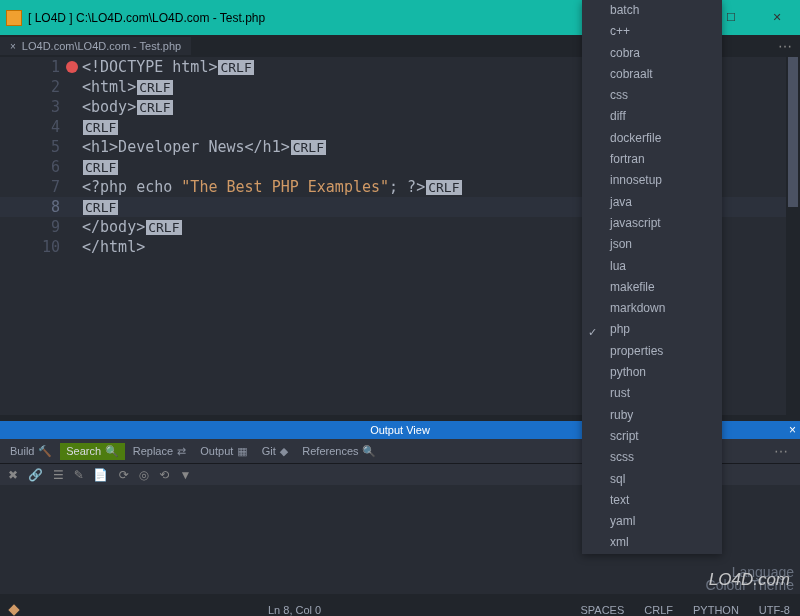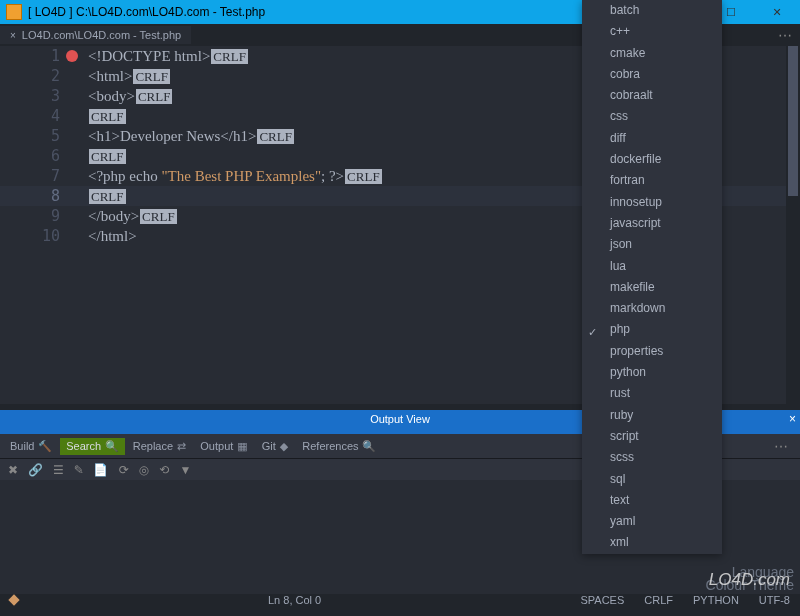--- a/index.html
+++ b/index.html
@@ -7,22 +7,22 @@
   font-family: "Segoe UI", Arial, sans-serif;
   font-size: 12px;
   background: #282c34;
   color: #abb2bf;
   width: 800px;
   height: 616px;
   overflow: hidden;
   position: relative;
 }
 .titlebar {
-  height: 24px;
-  background: #0ea5e9;
+  height: 35px;
+  background: #14b8a6;
   display: flex;
   align-items: center;
   color: #000;
   font-size: 12px;
   position: relative;
 }
 .titlebar .app-icon {
   width: 16px; height: 16px;
   background: #f0a030;
   margin: 0 6px;
@@ -88,23 +88,22 @@
 }
 .code {
   flex: 1;
   font-family: "Consolas", monospace;
   font-size: 15px;
   background: #282c34;
   position: relative;
 }
 .code-line {
   height: 20px;
-  padding-left: 10px;
+  padding-left: 4px;
   line-height: 20px;
-  font-family: Liberation Serif, serif;
 }
 .code-line.active { background: #2c313c; }
 .tok-tag { color: #abb2bf; }
 .tok-str { color: #d19a66; }
 .crlf {
   background: #abb2bf;
   color: #282c34;
   font-size: 13px;
   padding: 0 2px;
   margin-left: 1px;
@@ -120,21 +119,21 @@
   position: absolute;
   top: 0; left: 2px;
   width: 10px; height: 150px;
   background: #4b5263;
 }
 .separator-h {
   height: 6px;
   background: #21252b;
 }
 .output-header {
-  height: 24px;
+  height: 18px;
   background: #1a6fc9;
   color: #fff;
   font-size: 11px;
   text-align: center;
   line-height: 18px;
   position: relative;
 }
 .output-close {
   position: absolute;
   right: 4px; top: 0;
@@ -171,21 +170,21 @@
 .panel-body {
   height: 108px;
   background: #282c34;
 }
 .statusbar {
   position: absolute;
   bottom: 0; left: 0; right: 0;
   height: 22px;
   background: #21252b;
   display: flex;
-  align-items: flex-start;
+  align-items: flex-end;
   color: #9da5b4;
   font-size: 11px;
 }
 .statusbar .sb-item { padding: 0 10px; }
 .statusbar .sb-spacer { flex: 1; }
 .statusbar .orange-dot {
   width: 8px; height: 8px;
   background: #d19a66;
   transform: rotate(45deg);
   display: inline-block;
@@ -345,28 +344,28 @@
   <div class="sb-spacer"></div>
   <div class="sb-item">SPACES</div>
   <div class="sb-item">CRLF</div>
   <div class="sb-item">PYTHON</div>
   <div class="sb-item">UTF-8</div>
 </div>
 
 <div class="lang-menu" id="lang-menu">
     <div class="lang-item"><span>batch</span></div>
     <div class="lang-item"><span>c++</span></div>
-    <div class="lang-item"><span>cmake</span></div>
     <div class="lang-item"><span>cobra</span></div>
     <div class="lang-item"><span>cobraalt</span></div>
     <div class="lang-item"><span>css</span></div>
     <div class="lang-item"><span>diff</span></div>
     <div class="lang-item"><span>dockerfile</span></div>
     <div class="lang-item"><span>fortran</span></div>
     <div class="lang-item"><span>innosetup</span></div>
+    <div class="lang-item"><span>java</span></div>
     <div class="lang-item"><span>javascript</span></div>
     <div class="lang-item"><span>json</span></div>
     <div class="lang-item"><span>lua</span></div>
     <div class="lang-item"><span>makefile</span></div>
     <div class="lang-item"><span>markdown</span></div>
     <div class="lang-item"><span class="check">✓</span><span>php</span></div>
     <div class="lang-item"><span>properties</span></div>
     <div class="lang-item"><span>python</span></div>
     <div class="lang-item"><span>rust</span></div>
     <div class="lang-item"><span>ruby</span></div>

